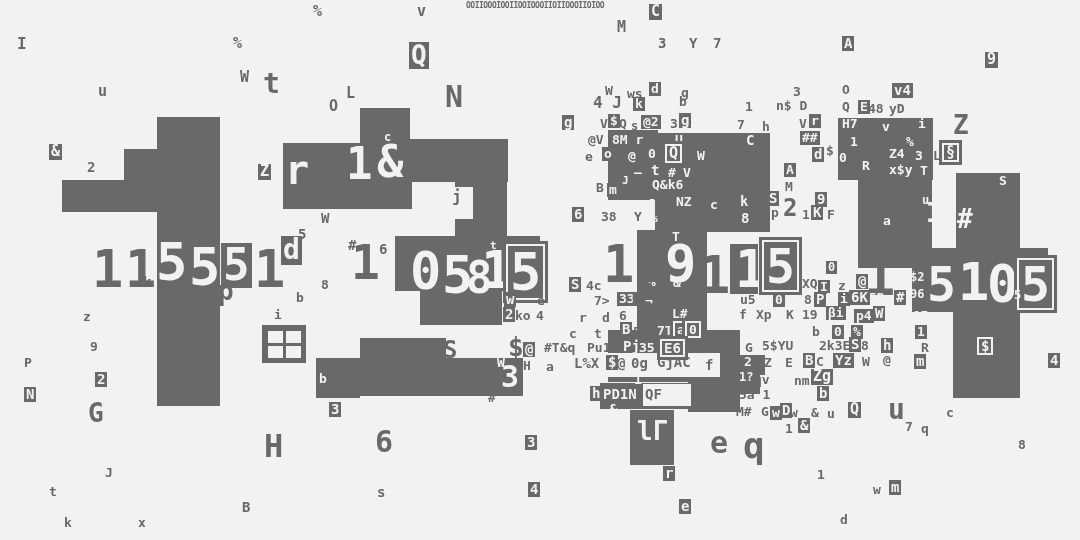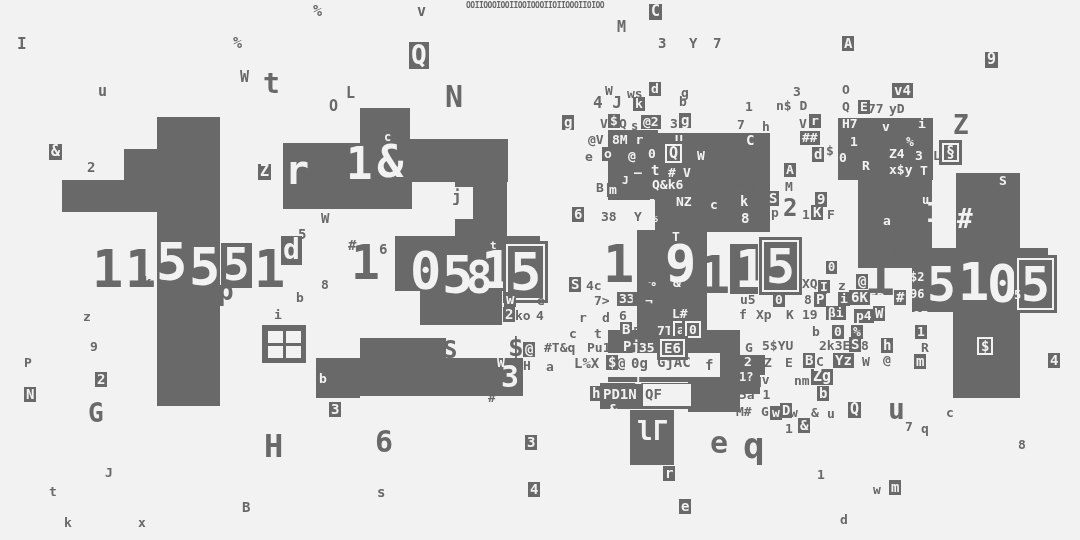--- a/index.html
+++ b/index.html
@@ -80,21 +80,21 @@
     <span class="g v0" style="left: 593px; top: 95px; font-size: 16px;">4 J</span>
     <span class="g v2" style="left: 633px; top: 97px; font-size: 13px;">k</span>
     <span class="g v0" style="left: 664px; top: 100px; font-size: 13px; margin-top: 40px;">5q</span>
     <span class="g v0" style="left: 679px; top: 95px; font-size: 13px;">b</span>
     <span class="g v0" style="left: 745px; top: 100px; font-size: 13px;">1</span>
     <span class="g v0" style="left: 793px; top: 85px; font-size: 13px;">3</span>
     <span class="g v0" style="left: 776px; top: 99px; font-size: 13px;">n$ D</span>
     <span class="g v0" style="left: 842px; top: 83px; font-size: 13px;">O</span>
     <span class="g v0" style="left: 842px; top: 100px; font-size: 13px;">Q</span>
     <span class="g v2" style="left: 858px; top: 100px; font-size: 13px;">E</span>
-    <span class="g v0" style="left: 868px; top: 102px; font-size: 13px;">77</span>
+    <span class="g v0" style="left: 868px; top: 102px; font-size: 13px;">48</span>
     <span class="g v0" style="left: 889px; top: 102px; font-size: 13px;">yD</span>
     <span class="g v2" style="left: 892px; top: 83px; font-size: 14px;">v4</span>
     <span class="g v2" style="left: 562px; top: 115px; font-size: 14px;">g</span>
     <span class="g v0" style="left: 600px; top: 117px; font-size: 13px;">V</span>
     <span class="g v2" style="left: 608px; top: 114px; font-size: 13px;">$</span>
     <span class="g v0" style="left: 619px; top: 117px; font-size: 13px;">Q</span>
     <span class="g v0" style="left: 631px; top: 120px; font-size: 12px;">s</span>
     <span class="g v2" style="left: 641px; top: 115px; font-size: 13px;">@2</span>
     <span class="g v0" style="left: 670px; top: 117px; font-size: 13px;">3</span>
     <span class="g v2" style="left: 679px; top: 113px; font-size: 14px;">g</span>

